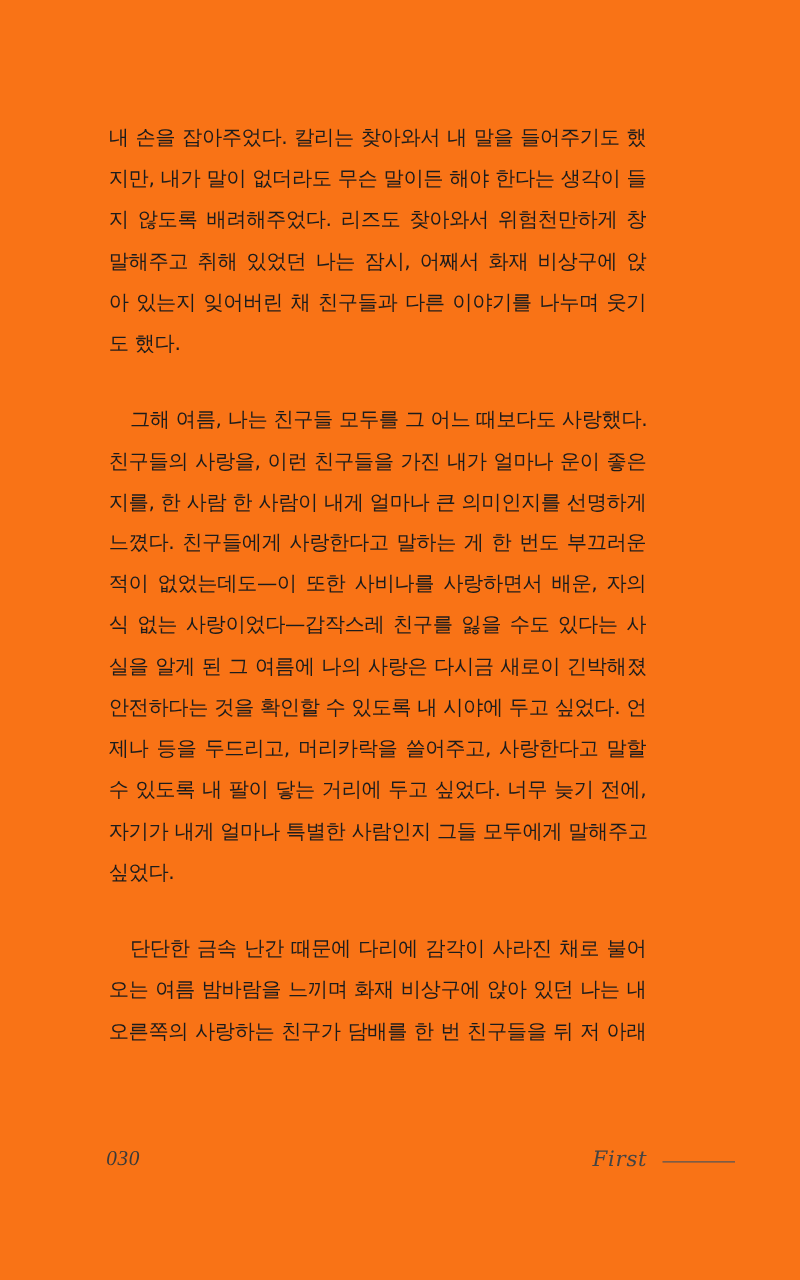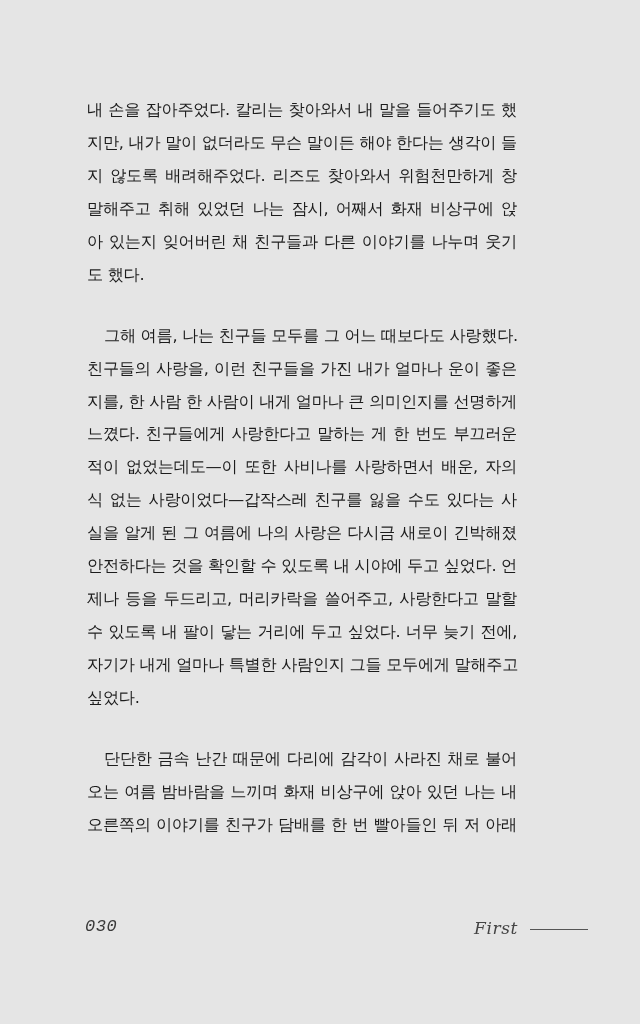--- a/index.html
+++ b/index.html
@@ -11,21 +11,21 @@
       width: 640px;
       height: 1024px;
       position: relative;
       overflow: hidden;
       color: #1a1a1a;
     }
     .page {
       position: absolute;
       left: 0; top: 0;
       width: 640px; height: 1024px;
-      background: #e5e5e5;
+      background: #f97316;
     }
     .body-text {
       position: absolute;
       left: 87px;
       top: 94px;
       width: 430px;
       font-family: "DejaVu Sans", sans-serif;
       font-size: 16.2px;
       line-height: 32.95px;
       letter-spacing: -0.3px;
@@ -48,21 +48,21 @@
     .footer {
       position: absolute;
       left: 0; top: 912px;
       width: 640px;
       height: 36px;
     }
     .page-number {
       position: absolute;
       left: 85px;
       top: 5px;
-      font-family: Liberation Mono, monospace;
+      font-family: Liberation Serif, serif;
       font-style: italic;
       font-size: 17px;
       color: #3a3a3a;
       letter-spacing: 0.5px;
     }
     .running-head {
       position: absolute;
       left: 474px;
       top: 6px;
       font-family: "DejaVu Serif", serif;
@@ -107,21 +107,21 @@
       <span class="line">안전하다는 것을 확인할 수 있도록 내 시야에 두고 싶었다. 언</span>
       <span class="line">제나 등을 두드리고, 머리카락을 쓸어주고, 사랑한다고 말할</span>
       <span class="line">수 있도록 내 팔이 닿는 거리에 두고 싶었다. 너무 늦기 전에,</span>
       <span class="line">자기가 내게 얼마나 특별한 사람인지 그들 모두에게 말해주고</span>
       <span class="line last">싶었다.</span>
     </div>
 
     <div>
       <span class="line indent">단단한 금속 난간 때문에 다리에 감각이 사라진 채로 불어</span>
       <span class="line">오는 여름 밤바람을 느끼며 화재 비상구에 앉아 있던 나는 내</span>
-      <span class="line">오른쪽의 이야기를 친구가 담배를 한 번 빨아들인 뒤 저 아래</span>
+      <span class="line">오른쪽의 사랑하는 친구가 담배를 한 번 친구들을 뒤 저 아래</span>
     </div>
   </div>
 
   <div class="footer">
     <span class="page-number">030</span>
     <span class="running-head">First</span>
     <span class="rule"></span>
   </div>
 
 </div>

